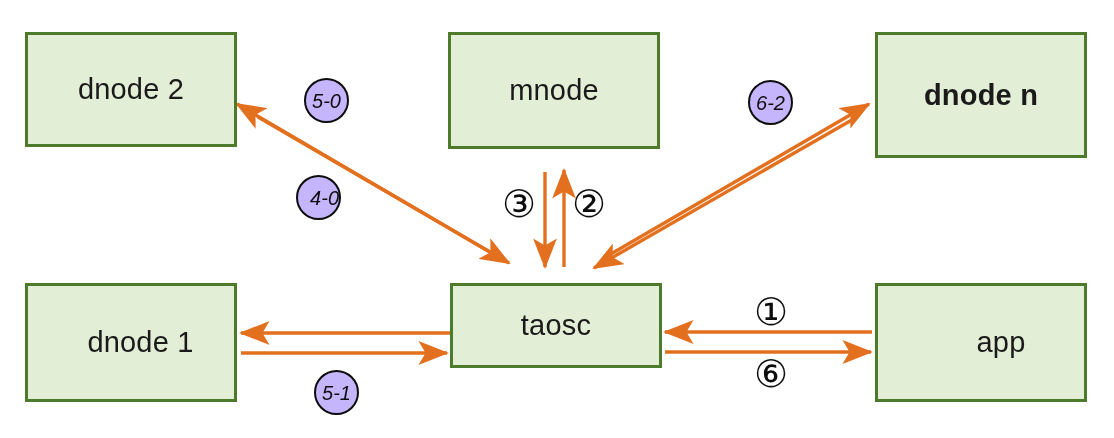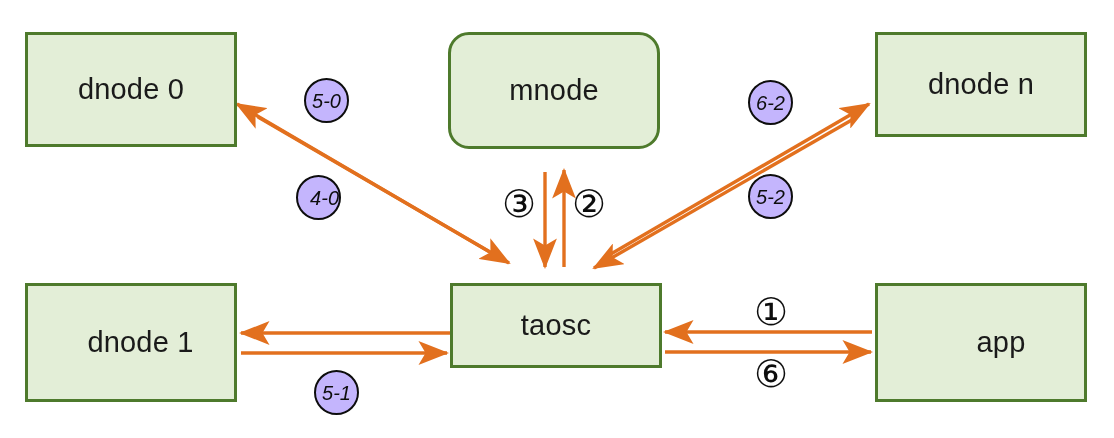--- a/index.html
+++ b/index.html
@@ -108,28 +108,28 @@
 
       <line x1="241" y1="353" x2="447" y2="353"></line>
 
       <line x1="872" y1="332" x2="665" y2="332"></line>
 
       <line x1="665" y1="352" x2="871" y2="352"></line>
     </g>
   </svg>
 
   <div class="node-box" style="left:25px;  top:32px;  width:212px; height:115px;">
-    <span class="node-label">dnode 0</span>
+    <span class="node-label">dnode 2</span>
   </div>
 
-  <div class="node-box" style="left:448px; top:32px;  width:212px; height:117px;border-radius:21px;">
+  <div class="node-box" style="left:448px; top:32px;  width:212px; height:117px;">
     <span class="node-label">mnode</span>
   </div>
 
-  <div class="node-box" style="left:875px; top:32px;  width:212px; height:105px;">
+  <div class="node-box" style="left:875px; top:32px;  width:212px; height:126px;font-weight:bold;">
     <span class="node-label">dnode n</span>
   </div>
 
   <div class="node-box" style="left:25px;  top:283px; width:212px; height:119px;padding-left:19px;">
     <span class="node-label">dnode 1</span>
   </div>
 
   <div class="node-box" style="left:450px; top:283px; width:212px; height:85px;">
     <span class="node-label">taosc</span>
   </div>
@@ -151,23 +151,20 @@
   </div>
 
   <div class="badge-glyph" style="left:566px; top:181px;">
     <span class="badge-text">②</span>
   </div>
 
   <div class="badge-circle" style="left:748px; top:80px;">
     <span class="badge-text">6-2</span>
   </div>
 
-  <div class="badge-circle" style="left:748px; top:174px;">
-    <span class="badge-text">5-2</span>
-  </div>
 
 
   <div class="badge-circle" style="left:314px; top:370px;">
     <span class="badge-text">5-1</span>
   </div>
 
   <div class="badge-glyph" style="left:748px; top:289px;">
     <span class="badge-text">①</span>
   </div>
 

